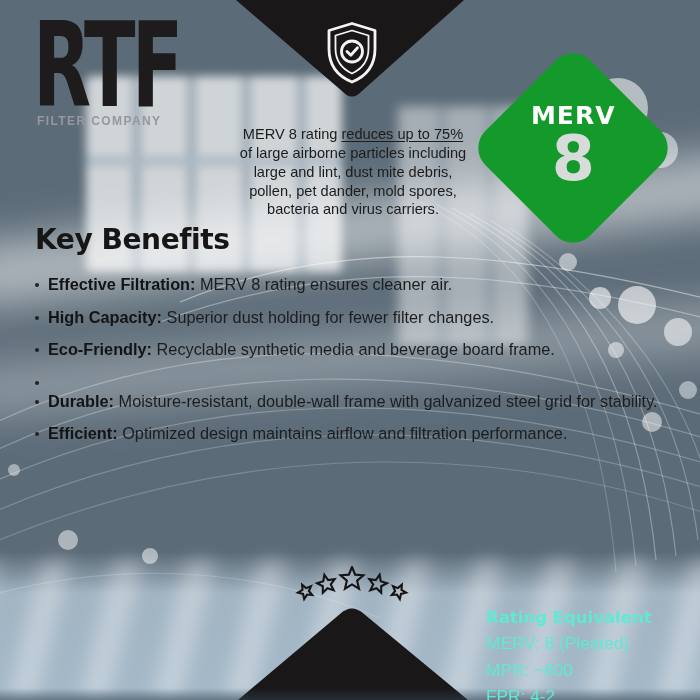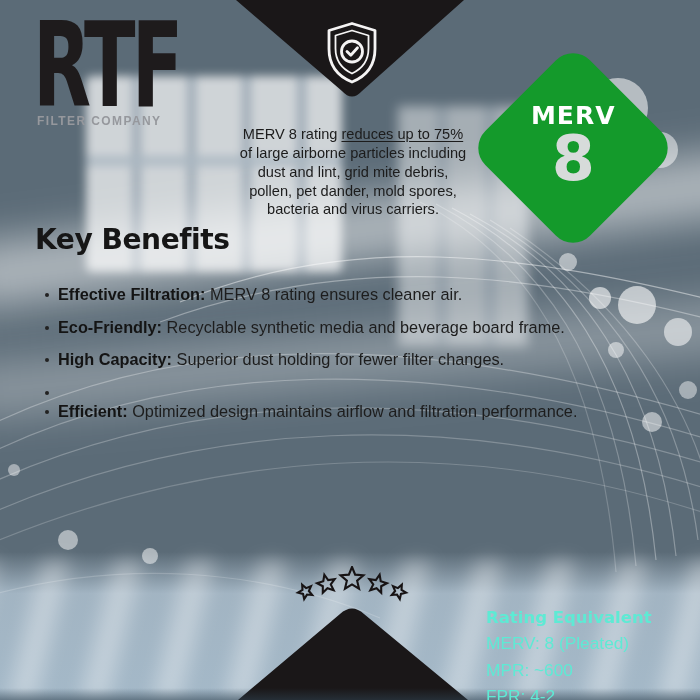--- a/index.html
+++ b/index.html
@@ -62,21 +62,21 @@
   }
   .badge-inner{transform:rotate(-45deg) translateY(-2px);text-align:center;
     font-family:"DejaVu Sans",sans-serif;font-weight:bold;}
   .badge-label{font-size:25px;letter-spacing:1px;color:#ffffff;line-height:1;}
   .badge-value{font-size:62px;line-height:.95;color:#d7dbda;margin-top:2px;}
   
   .kb-title{
     left:35px;top:222px;font-family:"DejaVu Sans",sans-serif;font-weight:bold;
     font-size:29px;letter-spacing:-.5px;color:#161616;transform:scaleX(.97);transform-origin:left top;
   }
-  .kb-list{left:35px;top:268px;width:642px;margin:10px;padding:0;list-style:none;}
+  .kb-list{left:35px;top:268px;width:642px;margin:0;padding:0;list-style:none;}
   .kb-list li{display:flex;gap:9px;font-size:16.3px;line-height:32.5px;color:#1d1d1d;}
   .kb-list .dot{flex:0 0 4px;width:4px;height:4px;border-radius:50%;background:#222;margin-top:15px;}
   .kb-list b{font-weight:bold;color:#141414;}
   
   .rating{left:486px;top:608px;color:#5eead4;}
   .rating-title{font-family:"DejaVu Sans",sans-serif;font-weight:bold;font-size:16.5px;margin-bottom:3px;}
   .rating-line{font-size:17.3px;line-height:26.5px;}
 </style>
 </head>
 <body>
@@ -134,45 +134,49 @@
   </svg>
   <svg class="abs" style="left:322px;top:20px;" width="60" height="66" viewBox="0 0 60 66">
     <g fill="none" stroke="#f5f4f4" stroke-linejoin="round" stroke-linecap="round">
       <path d="M30,3.5 L53,10.5 V29 C53,46 43.5,56.5 30,62 C16.5,56.5 7,46 7,29 V10.5 Z" stroke-width="2.8"></path>
       <path d="M30,10.5 L46.5,15.5 V28.5 C46.5,41 39.5,49 30,53.5 C20.5,49 13.5,41 13.5,28.5 V15.5 Z" stroke-width="1.8"></path>
       <circle cx="30" cy="31.5" r="10.5" stroke-width="2.8"></circle>
       <path d="M25,31.5 L28.8,35.3 L35.5,27.8" stroke-width="2.8"></path>
     </g>
   </svg>
 
-  <p class="abs merv-paragraph"><span>MERV 8 rating </span><span class="u">reduces up to 75%</span><span> of large airborne particles including dust and lint, grid mite debris, pollen, pet dander, mold spores, bacteria and virus carriers.</span></p>
+  <p class="abs merv-paragraph"><span>MERV 8 rating </span><span class="u">reduces up to 75%</span><span> of large airborne particles including large and lint, dust mite debris, pollen, pet dander, mold spores, bacteria and virus carriers.</span></p>
 
   <div class="abs badge">
     <div class="badge-inner">
       <div class="badge-label">MERV</div>
       <div class="badge-value">8</div>
     </div>
   </div>
 
   <h2 class="abs kb-title" style="margin:0;">Key Benefits</h2>
   <ul class="abs kb-list">
     <li>
       <span class="dot"></span>
       <span><b>Effective Filtration:</b> <span>MERV 8 rating ensures cleaner air.</span></span>
     </li>
     <li>
       <span class="dot"></span>
+      <span><b>High Capacity:</b> <span>Superior dust holding for fewer filter changes.</span></span>
+    </li>
+    <li>
+      <span class="dot"></span>
       <span><b>Eco-Friendly:</b> <span>Recyclable synthetic media and beverage board frame.</span></span>
     </li>
     <li>
       <span class="dot"></span>
-      <span><b>High Capacity:</b> <span>Superior dust holding for fewer filter changes.</span></span>
-    </li>
-    <li>
-      <span class="dot"></span>
+    </li>
+    <li>
+      <span class="dot"></span>
+      <span><b>Durable:</b> <span>Moisture-resistant, double-wall frame with galvanized steel grid for stability.</span></span>
     </li>
     <li>
       <span class="dot"></span>
       <span><b>Efficient:</b> <span>Optimized design maintains airflow and filtration performance.</span></span>
     </li>
   </ul>
 
   <svg class="abs" style="left:292px;top:566px;" width="120" height="46" viewBox="0 0 120 46">
     <g fill="none" stroke="#171314" stroke-width="2.1">
       <path d="M0,-1 L0.264,-0.364 L0.951,-0.309 L0.428,0.139 L0.588,0.809 L0,0.45 L-0.588,0.809 L-0.428,0.139 L-0.951,-0.309 L-0.264,-0.364 Z" transform="translate(60,13) scale(12)" vector-effect="non-scaling-stroke"></path>

